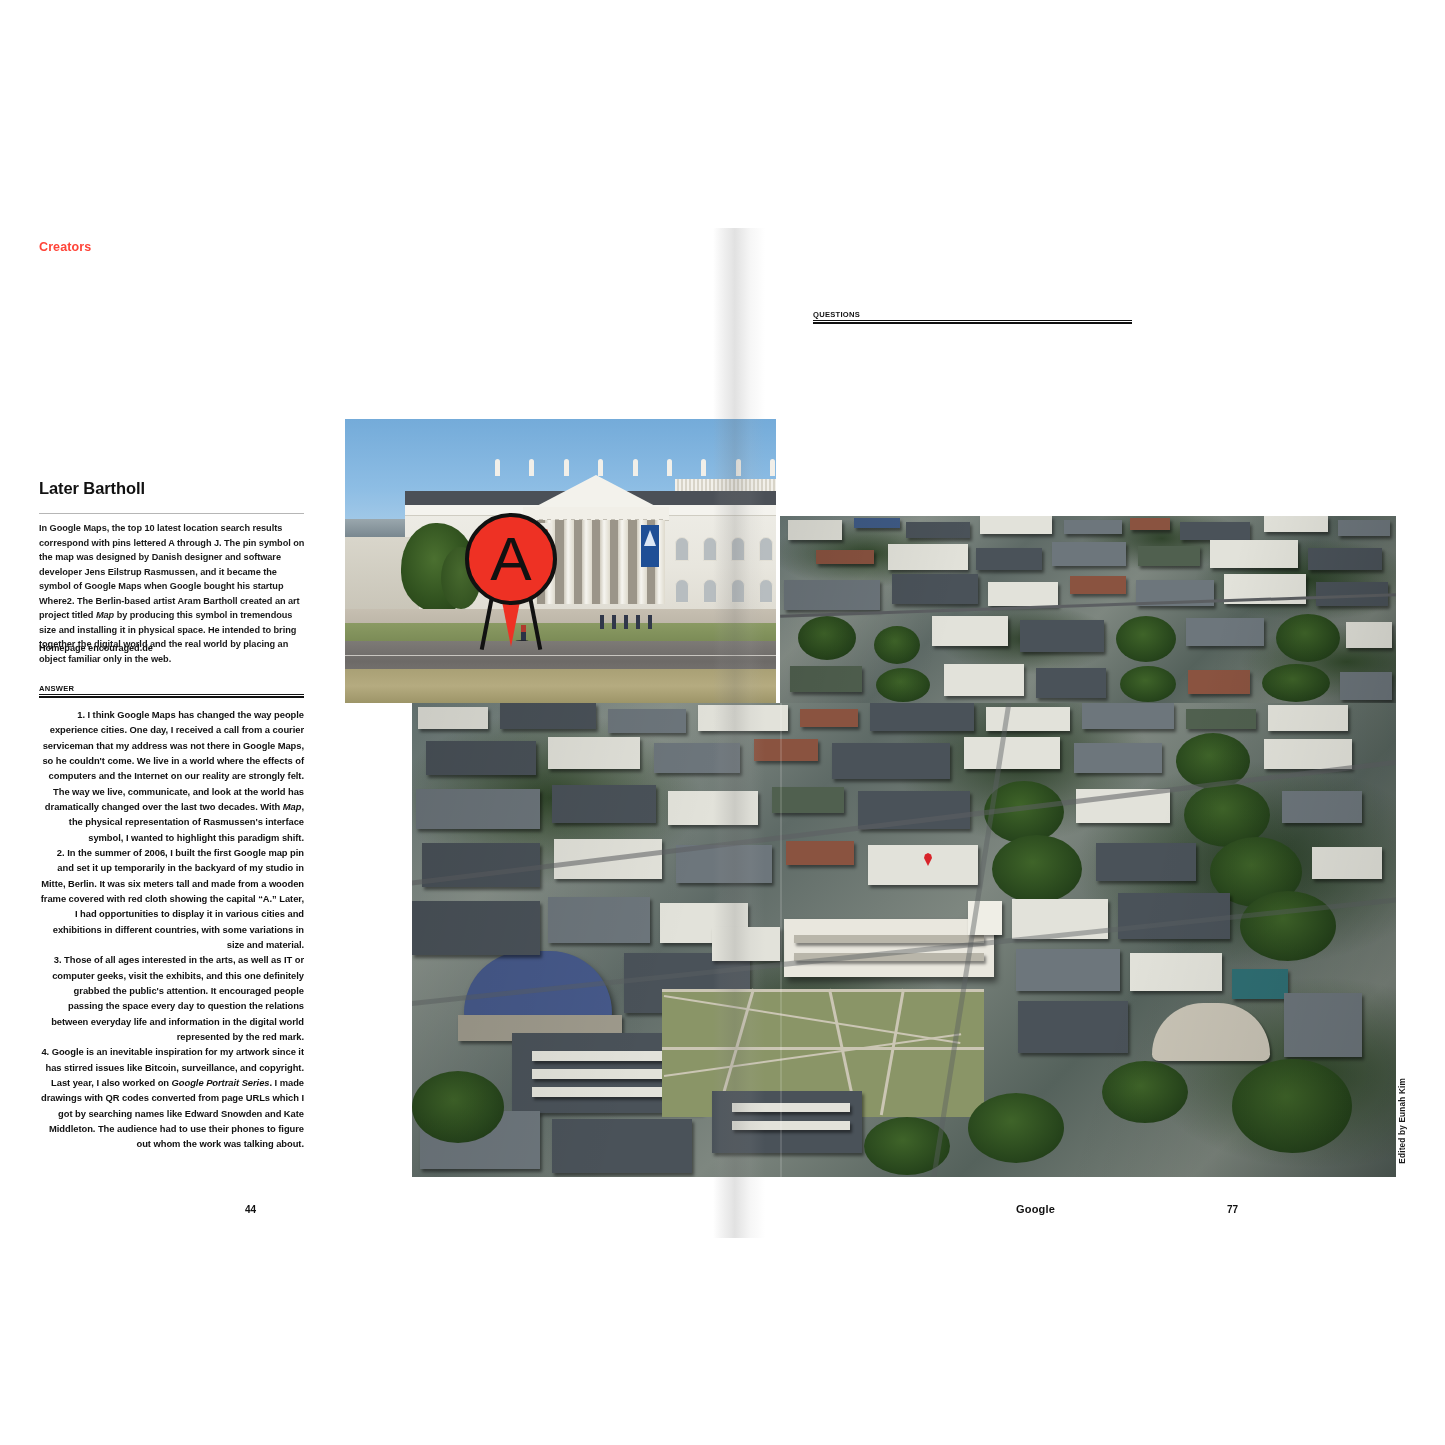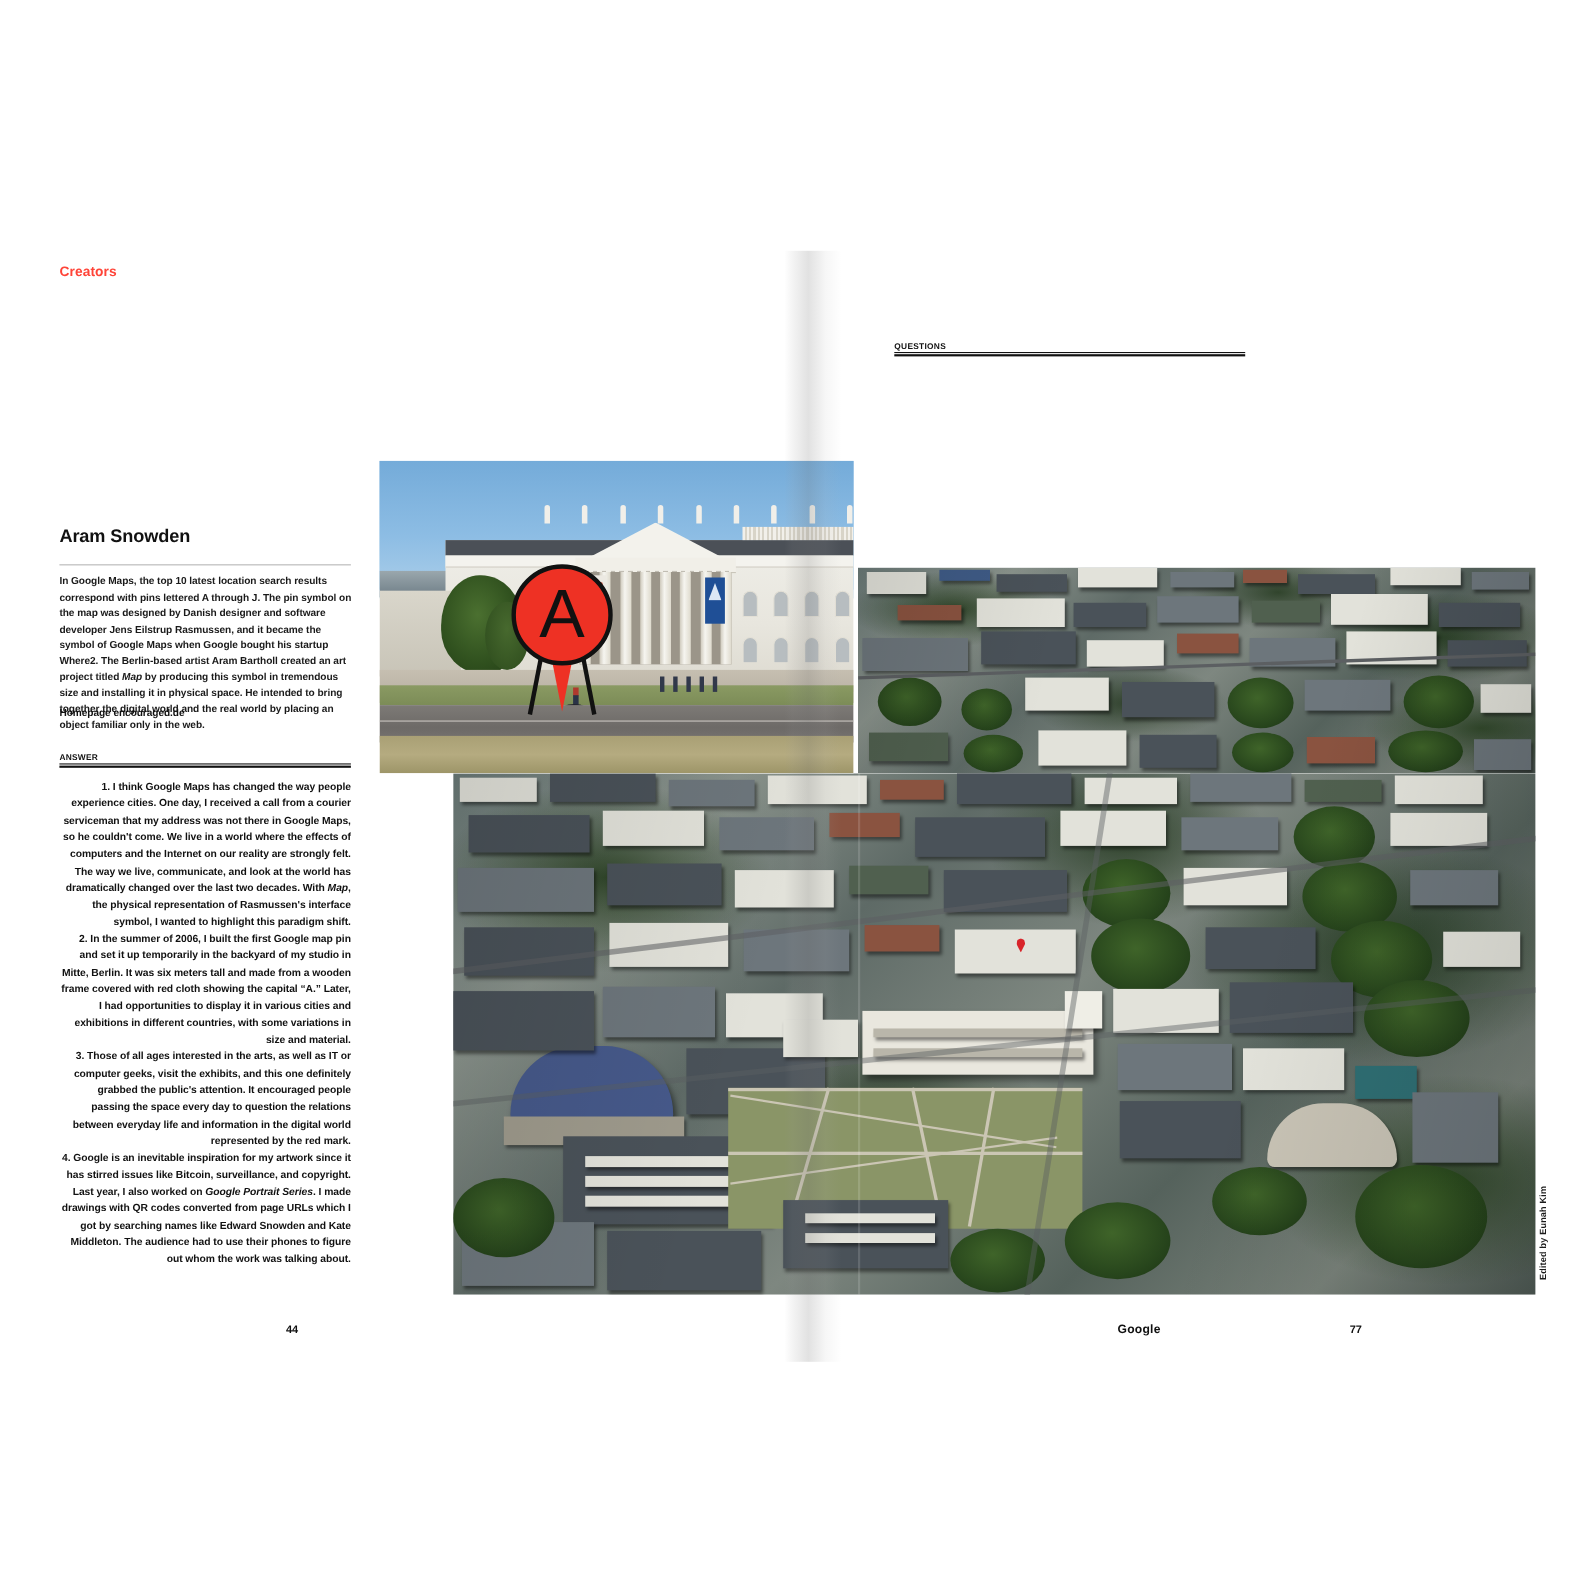--- a/index.html
+++ b/index.html
@@ -38,21 +38,21 @@
         rgba(120,120,120,0.22) 42%,
         rgba(170,170,170,0.10) 72%,
         rgba(255,255,255,0.0) 100%);
     pointer-events: none;
     z-index: 40;
   }
 
   
   #left-page {
     position: absolute;
-    left: 15px; top: 0;
+    left: 0; top: 0;
     width: 722px;
     height: 1445px;
   }
 
   .section-kicker {
     position: absolute;
     left: 39px;
     top: 240px;
     font-size: 12.5px;
     font-weight: bold;
@@ -448,21 +448,21 @@
 </head>
 <body>
 
 <div id="spread">
 
   <div id="left-page">
 
     <div class="section-kicker">Creators</div>
 
 
-    <div class="artist-name">Aram Snowden</div>
+    <div class="artist-name">Later Bartholl</div>
 
     <div class="rule-thin rule-bio"></div>
 
     <div class="bio"><span>In Google Maps, the top 10 latest location search results correspond with pins lettered A through J. The pin symbol on the map was designed by Danish designer and software developer Jens Eilstrup Rasmussen, and it became the symbol of Google Maps when Google bought his startup Where2. The Berlin-based artist Aram Bartholl created an art project titled </span><em>Map</em><span> by producing this symbol in tremendous size and installing it in physical space. He intended to bring together the digital world and the real world by placing an object familiar only in the web.</span></div>
 
     <div class="homepage">Homepage encouraged.de</div>
 
     <div class="label-head label-answer">ANSWER</div>
     <div class="rule-double rule-answer"></div>
 

